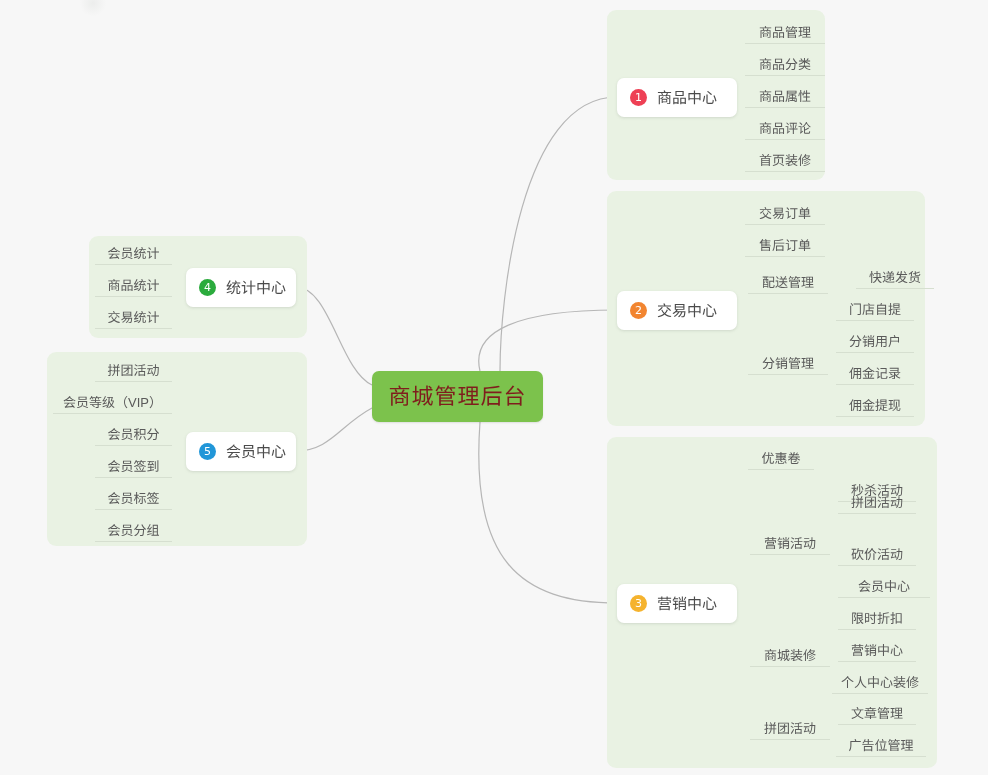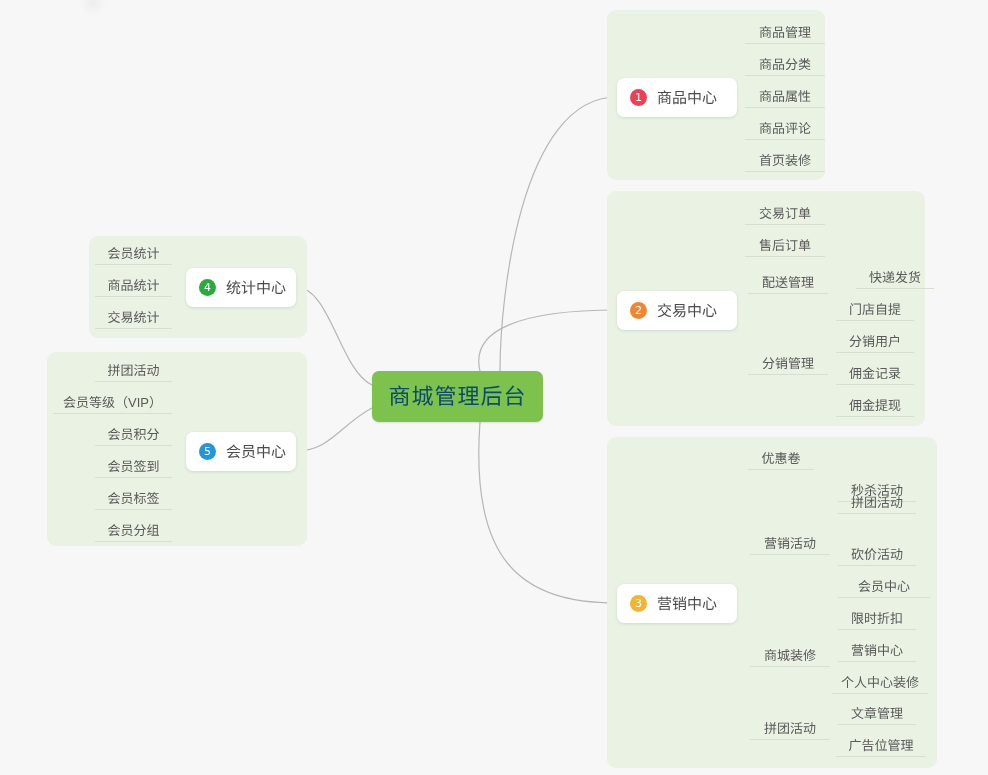--- a/index.html
+++ b/index.html
@@ -52,21 +52,21 @@
     height: 51px;
     background: #7cc24c;
     border-radius: 7px;
     box-shadow: 0 1px 2px rgba(0,0,0,0.10);
     display: flex;
     align-items: center;
     justify-content: center;
     z-index: 6;
   }
   #root-node .root-label {
-    color: #0c4a6e;
+    color: #7f1d1d;
     font-size: 22px;
     letter-spacing: 1px;
     line-height: 1;
   }
 
   
   .branch-node {
     position: absolute;
     height: 39px;
     background: #ffffff;

